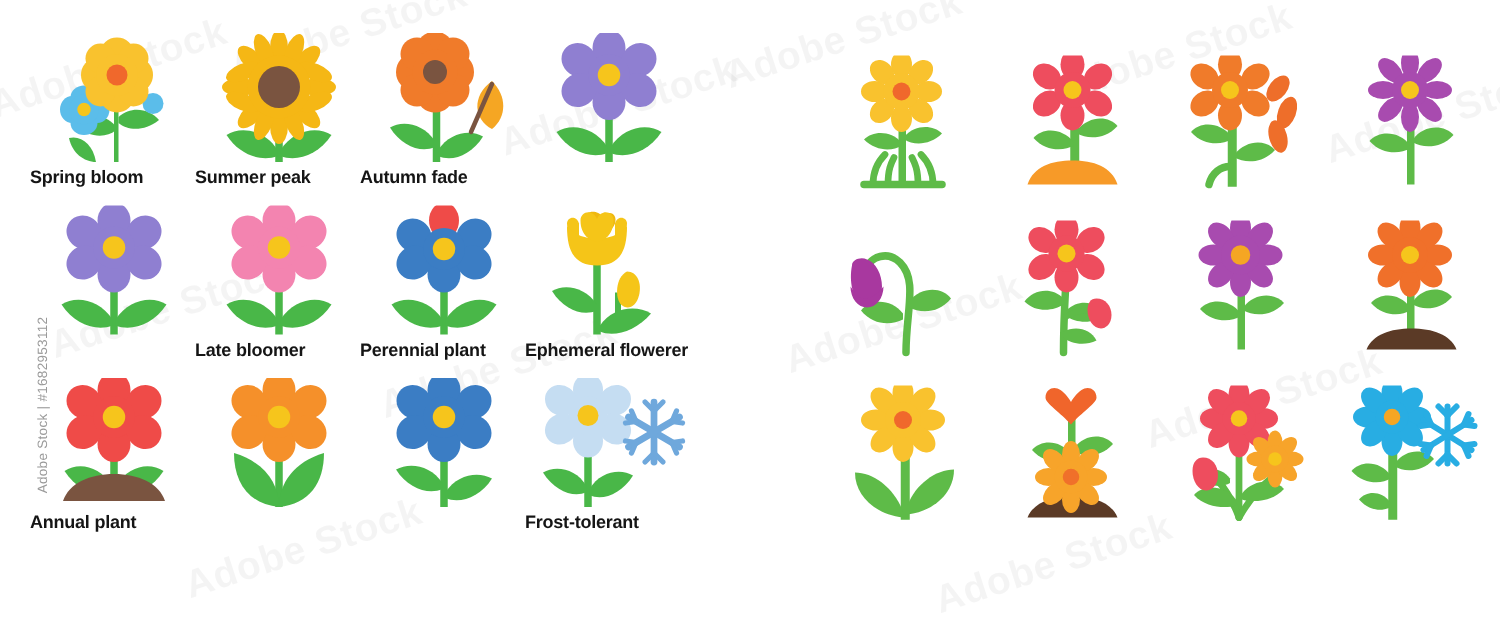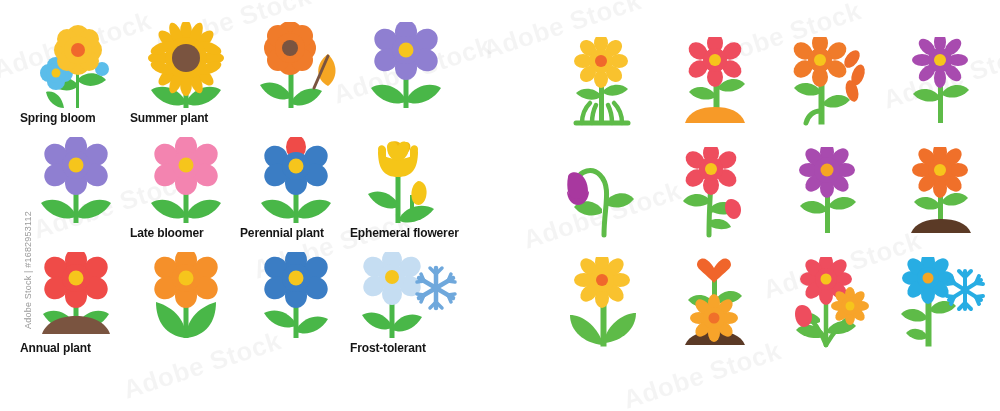--- a/index.html
+++ b/index.html
@@ -139,21 +139,21 @@
             <ellipse cx="64" cy="60" rx="5.5" ry="12" transform="rotate(-22 64 60)"></ellipse>
             <ellipse cx="30" cy="26" rx="12" ry="5.5" transform="rotate(-22 30 26)"></ellipse>
             <ellipse cx="30" cy="46" rx="12" ry="5.5" transform="rotate(22 30 46)"></ellipse>
             <ellipse cx="78" cy="26" rx="12" ry="5.5" transform="rotate(22 78 26)"></ellipse>
             <ellipse cx="78" cy="46" rx="12" ry="5.5" transform="rotate(-22 78 46)"></ellipse>
           </g>
           <circle cx="54" cy="36" r="21"></circle>
         </g>
         <circle cx="54" cy="36" r="14" fill="#7A5440"></circle>
       </svg>
-      <div class="caption">Summer plant</div>
+      <div class="caption">Summer peak</div>
     </div>
 
     <div class="cell">
       <svg class="art" viewBox="0 0 108 88">
         <rect x="46.5" y="46" width="5" height="40" fill="#49B748"></rect>
         <path d="M48 72 C40 60 26 58 18 63 C26 76 39 80 48 76 Z" fill="#49B748"></path>
         <path d="M50 78 C58 66 72 64 80 69 C72 82 59 86 50 82 Z" fill="#49B748"></path>
         <g fill="#F07B2A">
           <ellipse cx="33" cy="26" rx="11" ry="12"></ellipse>
           <ellipse cx="63" cy="26" rx="11" ry="12"></ellipse>
@@ -162,20 +162,21 @@
           <ellipse cx="36" cy="14" rx="11" ry="11"></ellipse>
           <ellipse cx="60" cy="14" rx="11" ry="11"></ellipse>
           <ellipse cx="36" cy="38" rx="11" ry="11"></ellipse>
           <ellipse cx="60" cy="38" rx="11" ry="11"></ellipse>
           <circle cx="48" cy="26" r="15"></circle>
         </g>
         <circle cx="48" cy="26" r="8" fill="#7A5440"></circle>
         <path d="M86 32 C96 42 96 56 86 64 C74 58 72 42 86 32 Z" fill="#F5A623"></path>
         <path d="M86 34 L72 66" stroke="#7A5440" stroke-width="3" fill="none" stroke-linecap="round"></path>
       </svg>
+      <div class="caption">Autumn fade</div>
     </div>
 
     <div class="cell">
       <svg class="art" viewBox="0 0 108 88">
         <rect x="51.5" y="42" width="5" height="44" fill="#49B748"></rect>
         <path d="M53 76 C44 62 28 60 19 66 C28 80 43 84 53 80 Z" fill="#49B748"></path>
         <path d="M55 76 C64 62 80 60 89 66 C80 80 65 84 55 80 Z" fill="#49B748"></path>
         <g fill="#8F7FD1">
           <ellipse cx="54" cy="10" rx="11" ry="12"></ellipse>
           <ellipse cx="54" cy="46" rx="11" ry="12"></ellipse>

